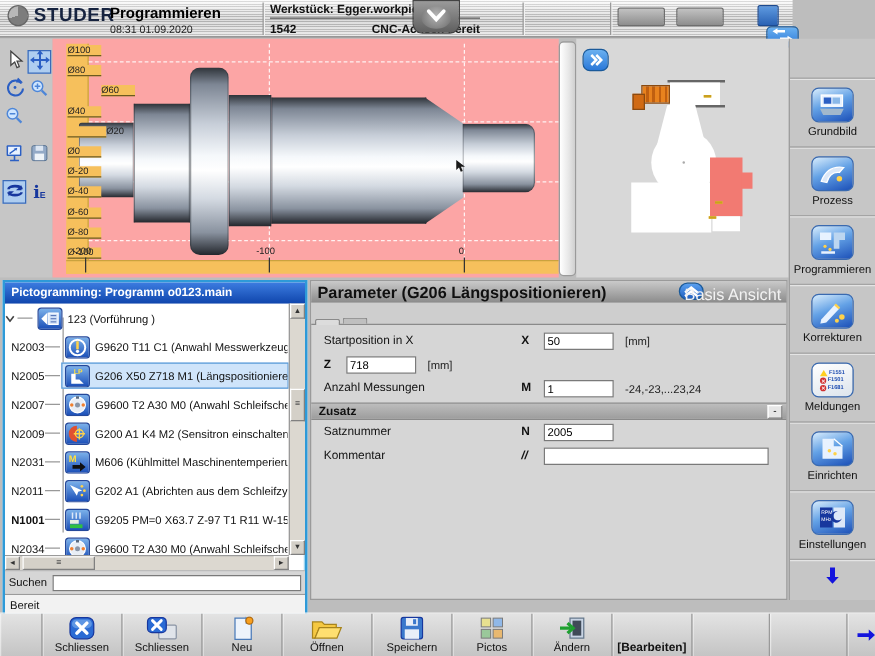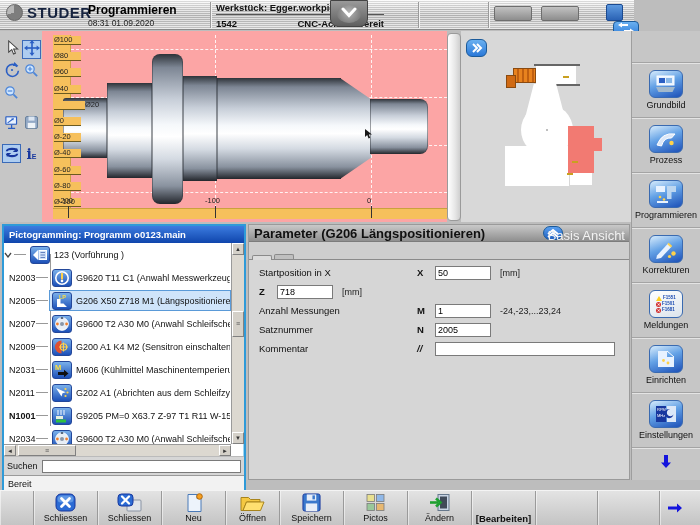--- a/index.html
+++ b/index.html
@@ -296,21 +296,21 @@
     <div class="seg" style="left:328px;top:68px;width:58px;height:55px;border-radius:0 8px 8px 0"></div>
     <div class="seg flange" style="left:110px;top:23px;width:31px;height:150px"></div>
     <div class="cursor-mark" style="left:322px;top:94px">
       <svg width="9" height="11" viewBox="0 0 9 11">
           <path d="M1 1 L1 9 L3.2 7 L4.6 10.4 L6.2 9.7 L4.8 6.4 L8 6.4 Z" fill="#1a1a1a"></path>
         </svg>
     </div>
     <div id="ylabels-mount">
         <div class="ylab bold" style="top: 5px;">Ø100</div>
         <div class="ylab bold" style="top: 21.2px;">Ø80</div>
-        <div class="ylab bold" style="top: 37.4px;">Ø60</div>
+        <div class="ylab bold" style="top: 37.4px; margin-left: 27px;">Ø60</div>
         <div class="ylab bold" style="top: 53.6px;">Ø40</div>
         <div class="ylab bold" style="top: 69.8px; padding-left: 31px;">Ø20</div>
         <div class="ylab bold" style="top: 86px;">Ø0</div>
         <div class="ylab bold" style="top: 102.2px;">Ø-20</div>
         <div class="ylab bold" style="top: 118.4px;">Ø-40</div>
         <div class="ylab bold" style="top: 134.6px;">Ø-60</div>
         <div class="ylab bold" style="top: 150.8px;">Ø-80</div>
         <div class="ylab bold" style="top: 167px;">Ø-100</div>
       </div>
     <div id="xlabels-mount">
@@ -634,20 +634,24 @@
     <input class="pinput" value="718" style="">
     <span class="phint">[mm]</span>
   </div>
         <div class="prow">
     <span class="plabel">Anzahl Messungen</span>
     <span class="pletter">M</span>
     <input class="pinput" value="1" style="">
     <span class="phint">-24,-23,...23,24</span>
   </div>
       </div>
+    <div class="zusatz">
+      <span class="zusatz-label">Zusatz</span>
+      <button class="zusatz-btn">-</button>
+    </div>
     <div id="extra-fields-mount">
         <div class="prow">
     <span class="plabel">Satznummer</span>
     <span class="pletter">N</span>
     <input class="pinput" value="2005" style="">
     <span class="phint"></span>
   </div>
         <div class="prow wide">
     <span class="plabel">Kommentar</span>
     <span class="pletter slash">//</span>
@@ -685,21 +689,21 @@
       <div class="sk" style="width: 64px;">
     <span class="sk-icon">
           <svg width="20" height="20" viewBox="0 0 20 20">
             <path d="M4 1.5 h9 l4 4 v13 H4 Z" fill="#edf3fb" stroke="#4a7ab8"></path>
             <path d="M13 1.5 l4 4 h-4 Z" fill="#b8d0ea" stroke="#4a7ab8"></path>
             <circle cx="15.5" cy="3.5" r="2.8" fill="#f8a020" stroke="#b06a10"></circle>
           </svg>
         </span>
     <span class="sk-label">Neu</span>
   </div>
-      <div class="sk" style="width: 54px;">
+      <div class="sk" style="width: 72px;">
     <span class="sk-icon">
           <svg width="25" height="18" viewBox="0 0 25 18">
             <path d="M1 3.5 h7.5 l2 2 h9.5 v2.5 H6.5 L3 16.5 H1 Z" fill="#f5c842" stroke="#a8841c"></path>
             <path d="M6.5 8 h17.5 l-3.5 8.5 H3 Z" fill="#ffdf70" stroke="#a8841c"></path>
           </svg>
         </span>
     <span class="sk-label">Öffnen</span>
   </div>
       <div class="sk" style="width: 64px;">
     <span class="sk-icon">

